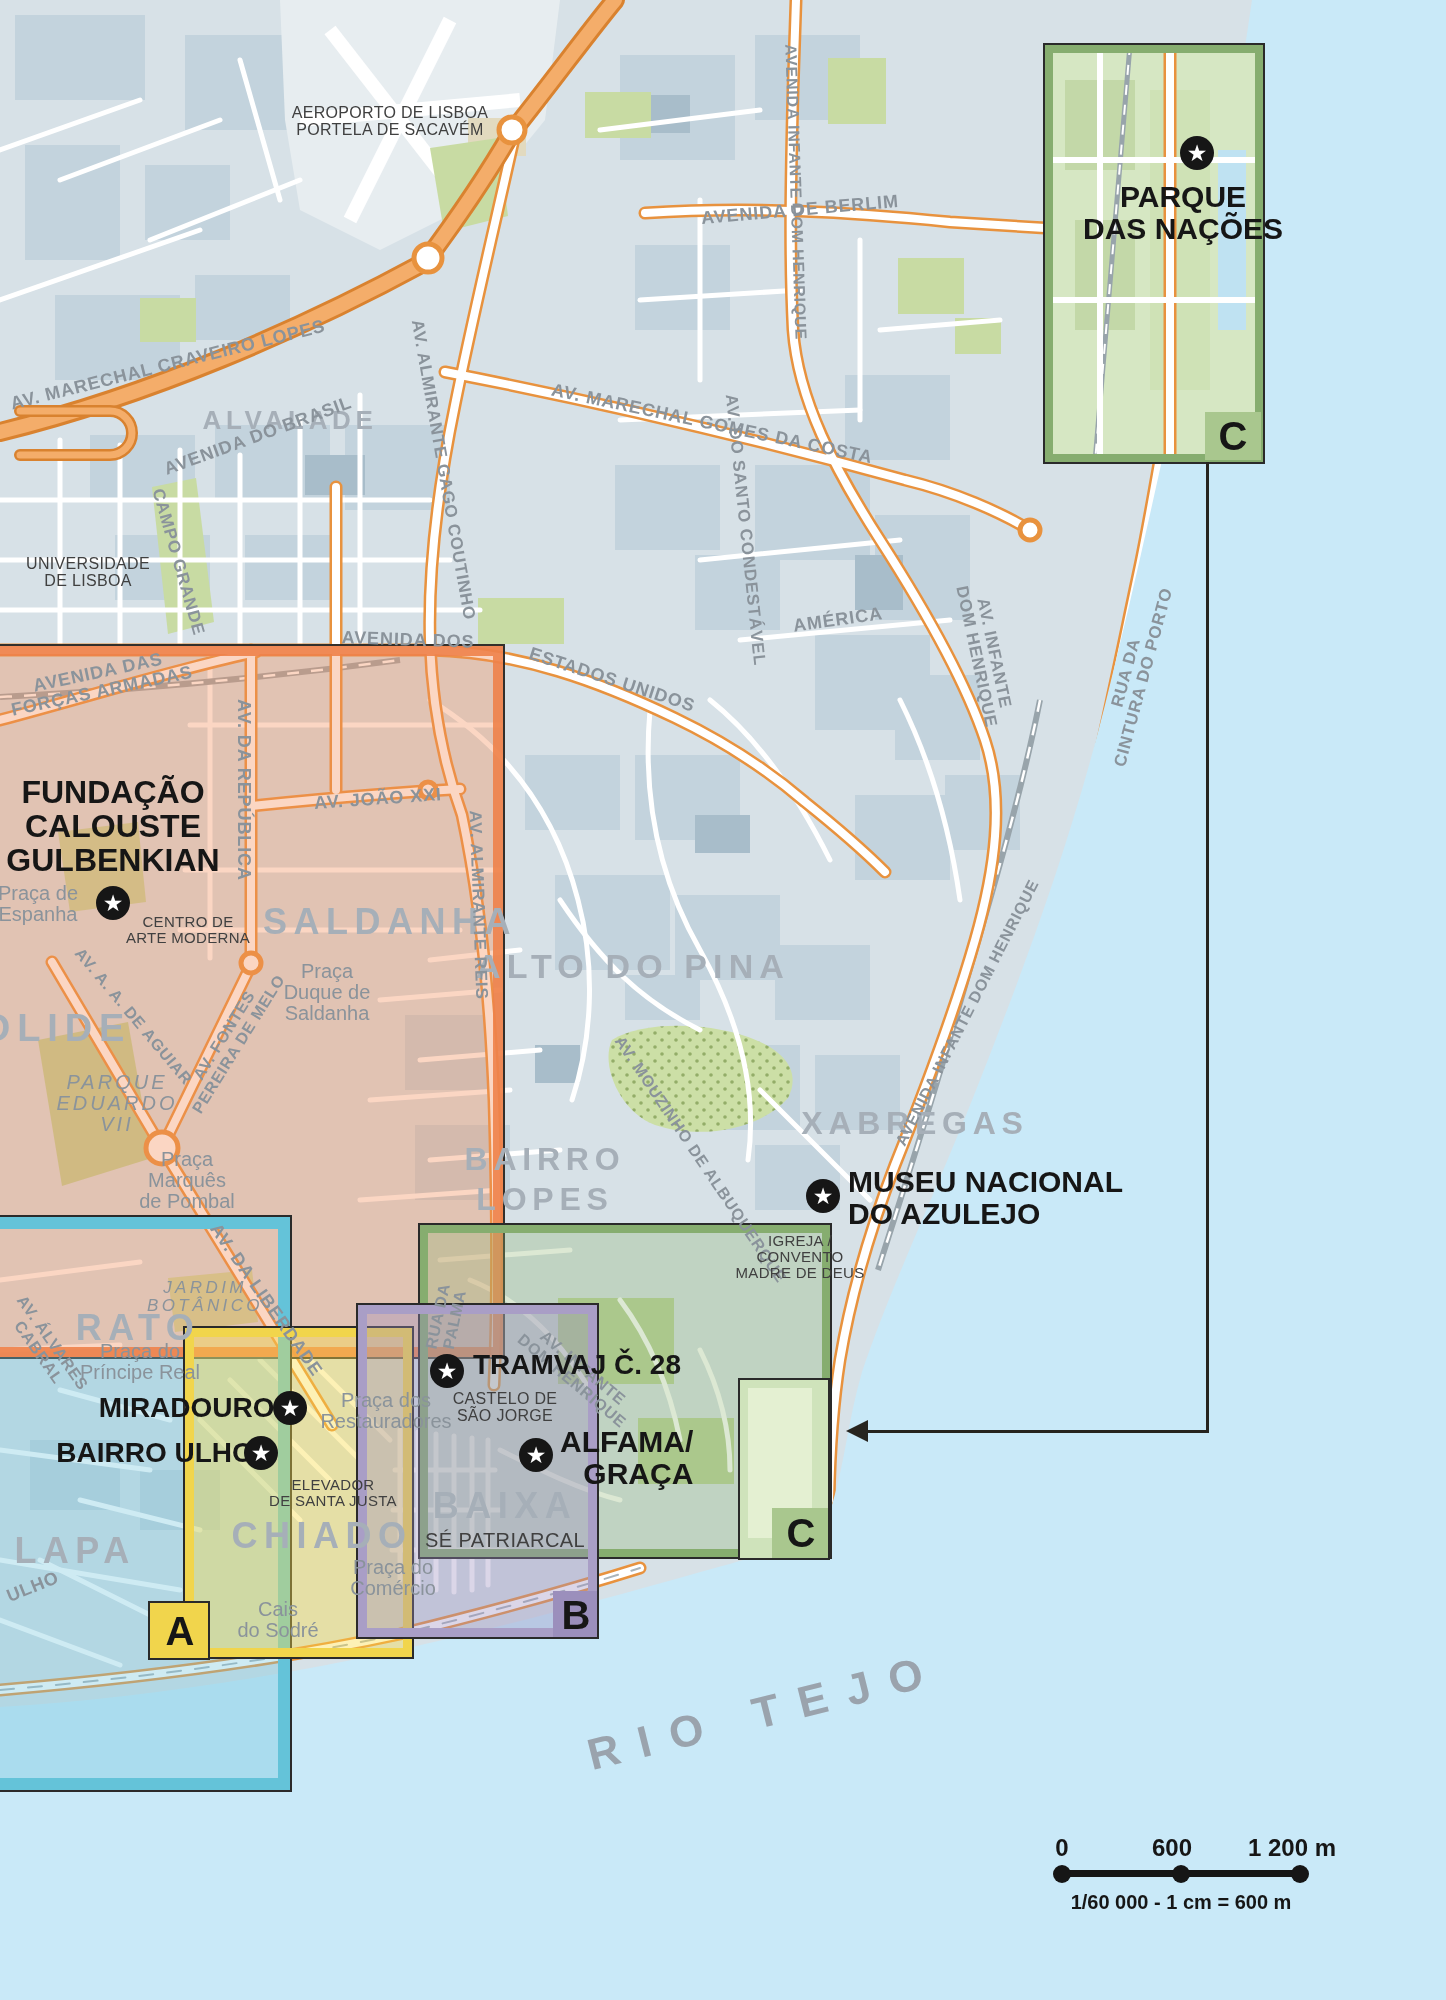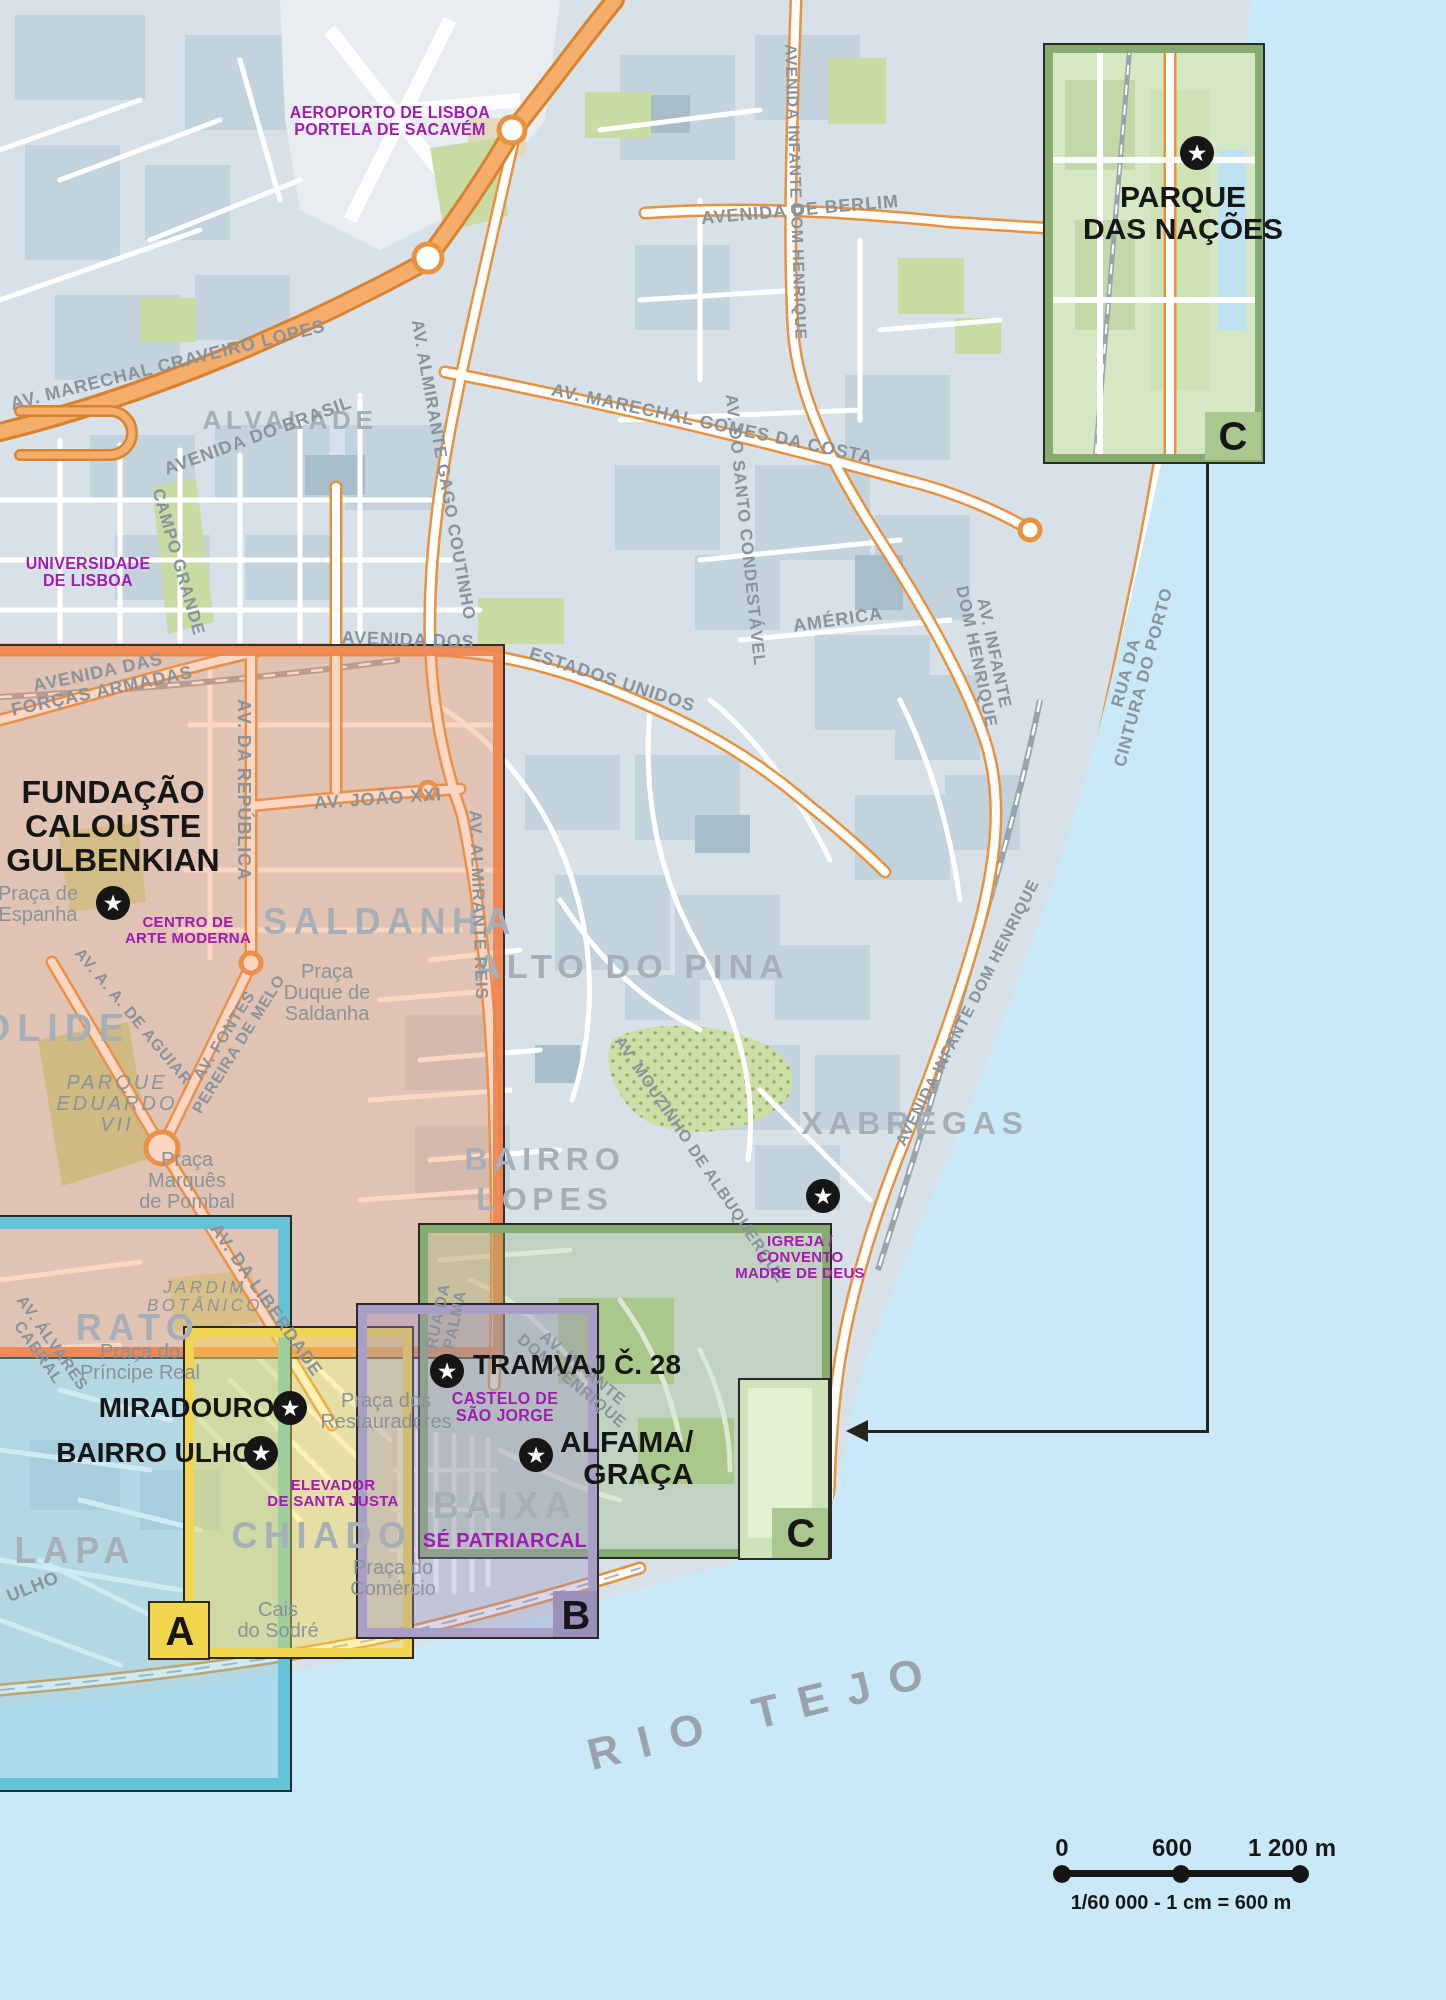--- a/index.html
+++ b/index.html
@@ -4,21 +4,21 @@
 <style>
   html,body{margin:0;padding:0;background:#ffffff}
   #stage{position:relative;width:1446px;height:2000px;overflow:hidden;
          font-family:"Liberation Sans",sans-serif;background:#d7e1e7}
   #stage svg{position:absolute;left:0;top:0}
   .lbl{position:absolute;transform:translate(-50%,-50%);white-space:nowrap;
        line-height:1.06;text-align:center}
   .district{font-weight:700;color:#a6afb8;letter-spacing:.18em}
   .street{font-weight:700;color:#8a939b;font-size:18px;letter-spacing:.05em}
   .place{color:#8a939b;font-size:20px;font-weight:400}
-  .placeb{font-weight:700;color:#a21caf;font-size:15px;letter-spacing:.02em}
+  .placeb{font-weight:400;color:#404040;font-size:15px;letter-spacing:.02em}
   .poi{font-weight:700;color:#161616}
   .it{font-style:italic}
   .star{position:absolute;transform:translate(-50%,-50%);width:34px;height:34px;
         border-radius:50%;background:#161616;color:#fff;display:flex;
         align-items:center;justify-content:center;font-size:23px;line-height:1}
   .star::before{content:"★"}
   .box{position:absolute;box-sizing:border-box}
   .notch{position:absolute;box-sizing:border-box}
   .letter{position:absolute;transform:translate(-50%,-50%);font-weight:700;
           font-size:40px;color:#161616}
@@ -435,20 +435,24 @@
 </div>
 
 <div class="lbl poi" style="left:113px;top:827px;font-size:32px;z-index:13">
   <div>FUNDAÇÃO</div>
   <div>CALOUSTE</div>
   <div>GULBENKIAN</div>
 </div>
 <div class="star" style="left:113px;top:903px;z-index:13"></div>
 
 <div class="star" style="left:823px;top:1196px;z-index:13"></div>
+<div class="lbl poi" style="left:848px;top:1198px;font-size:30px;text-align:left;transform:translate(0,-50%);z-index:13">
+  <div>MUSEU NACIONAL</div>
+  <div>DO AZULEJO</div>
+</div>
 
 <div class="star" style="left:447px;top:1371px;z-index:13"></div>
 <div class="lbl poi" style="left:473px;top:1365px;font-size:28px;text-align:left;transform:translate(0,-50%);z-index:13">TRAMVAJ Č. 28</div>
 
 <div class="lbl poi" style="left:196px;top:1408px;font-size:28px;z-index:13">MIRADOUROS</div>
 <div class="star" style="left:290px;top:1408px;z-index:13"></div>
 
 <div class="lbl poi" style="left:155px;top:1453px;font-size:28px;z-index:13">BAIRRO ULHO</div>
 <div class="star" style="left:261px;top:1453px;z-index:13"></div>
 

